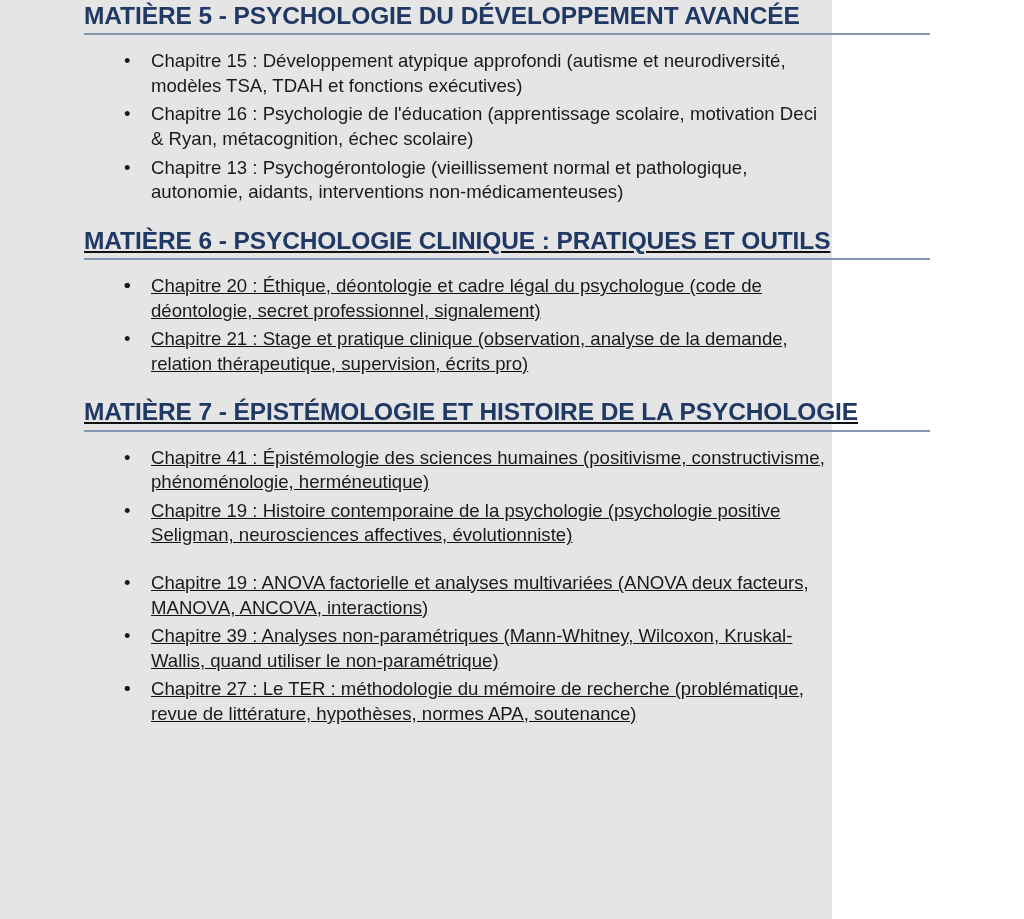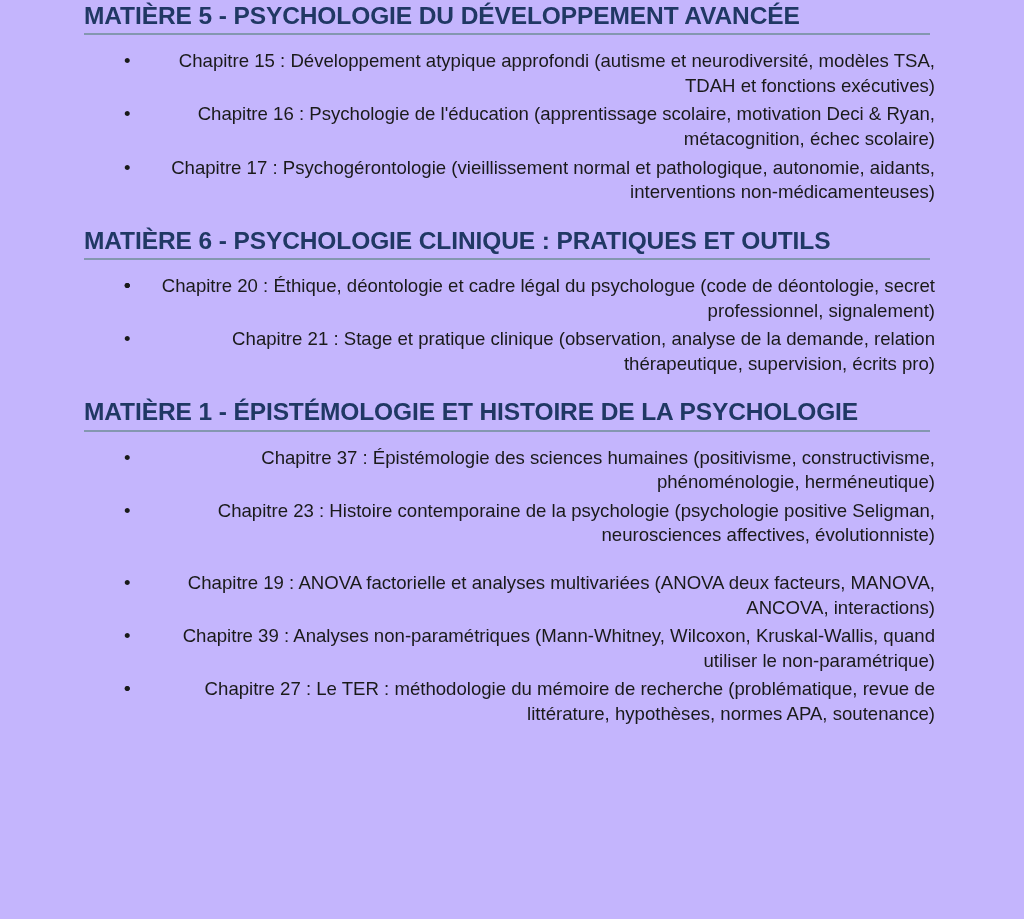--- a/index.html
+++ b/index.html
@@ -10,32 +10,33 @@
   }
   body {
     width: 1024px;
     height: 919px;
     font-family: "Liberation Sans", sans-serif;
     color: #111111;
     overflow: hidden;
   }
   .page {
     position: relative;
-    width: 1024px;
+    width: 832px;
     height: 919px;
-    background: #c4b5fd;
+    background: #e5e5e5;
     box-sizing: border-box;
     padding: 0;
   }
   .section {
     margin: 0;
     padding: 0;
   }
   .section + .section {
     margin-top: 23px;
+    text-decoration: underline;
   }
   .section-heading {
     margin: 0 0 0 84px;
     width: 846px;
     font-size: 24.5px;
     font-weight: bold;
     line-height: 1.07;
     letter-spacing: -0.1px;
     color: #203864;
     white-space: nowrap;
@@ -64,21 +65,20 @@
   .bullet-marker {
     position: absolute;
     left: 124px;
     top: 0;
     font-size: 18.6px;
     line-height: 24.6px;
     color: #1a1a1a;
   }
   .bullet-text {
     display: block;
-    text-align: right;
   }
   
   .section .bullet-list {
     margin-top: 14px;
   }
   #sec-m5 { padding-top: 3px; }
 </style>
 </head>
 <body>
 
@@ -90,21 +90,21 @@
       <li class="bullet-item">
         <span class="bullet-marker">•</span>
         <span class="bullet-text">Chapitre 15 : Développement atypique approfondi (autisme et neurodiversité, modèles TSA, TDAH et fonctions exécutives)</span>
       </li>
       <li class="bullet-item">
         <span class="bullet-marker">•</span>
         <span class="bullet-text">Chapitre 16 : Psychologie de l'éducation (apprentissage scolaire, motivation Deci &amp; Ryan, métacognition, échec scolaire)</span>
       </li>
       <li class="bullet-item">
         <span class="bullet-marker">•</span>
-        <span class="bullet-text">Chapitre 17 : Psychogérontologie (vieillissement normal et pathologique, autonomie, aidants, interventions non-médicamenteuses)</span>
+        <span class="bullet-text">Chapitre 13 : Psychogérontologie (vieillissement normal et pathologique, autonomie, aidants, interventions non-médicamenteuses)</span>
       </li>
     </ul>
   </section>
 
   <section class="section" id="sec-m6">
     <h2 class="section-heading">MATIÈRE 6 - PSYCHOLOGIE CLINIQUE : PRATIQUES ET OUTILS</h2>
     <ul class="bullet-list">
       <li class="bullet-item">
         <span class="bullet-marker">•</span>
       </li>
@@ -116,29 +116,29 @@
         <span class="bullet-text">Chapitre 20 : Éthique, déontologie et cadre légal du psychologue (code de déontologie, secret professionnel, signalement)</span>
       </li>
       <li class="bullet-item">
         <span class="bullet-marker">•</span>
         <span class="bullet-text">Chapitre 21 : Stage et pratique clinique (observation, analyse de la demande, relation thérapeutique, supervision, écrits pro)</span>
       </li>
     </ul>
   </section>
 
   <section class="section" id="sec-m7">
-    <h2 class="section-heading">MATIÈRE 1 - ÉPISTÉMOLOGIE ET HISTOIRE DE LA PSYCHOLOGIE</h2>
+    <h2 class="section-heading">MATIÈRE 7 - ÉPISTÉMOLOGIE ET HISTOIRE DE LA PSYCHOLOGIE</h2>
     <ul class="bullet-list">
       <li class="bullet-item">
         <span class="bullet-marker">•</span>
-        <span class="bullet-text">Chapitre 37 : Épistémologie des sciences humaines (positivisme, constructivisme, phénoménologie, herméneutique)</span>
+        <span class="bullet-text">Chapitre 41 : Épistémologie des sciences humaines (positivisme, constructivisme, phénoménologie, herméneutique)</span>
       </li>
       <li class="bullet-item">
         <span class="bullet-marker">•</span>
-        <span class="bullet-text">Chapitre 23 : Histoire contemporaine de la psychologie (psychologie positive Seligman, neurosciences affectives, évolutionniste)</span>
+        <span class="bullet-text">Chapitre 19 : Histoire contemporaine de la psychologie (psychologie positive Seligman, neurosciences affectives, évolutionniste)</span>
       </li>
     </ul>
   </section>
 
   <section class="section" id="sec-m8">
     <ul class="bullet-list">
       <li class="bullet-item">
         <span class="bullet-marker">•</span>
         <span class="bullet-text">Chapitre 19 : ANOVA factorielle et analyses multivariées (ANOVA deux facteurs, MANOVA, ANCOVA, interactions)</span>
       </li>

